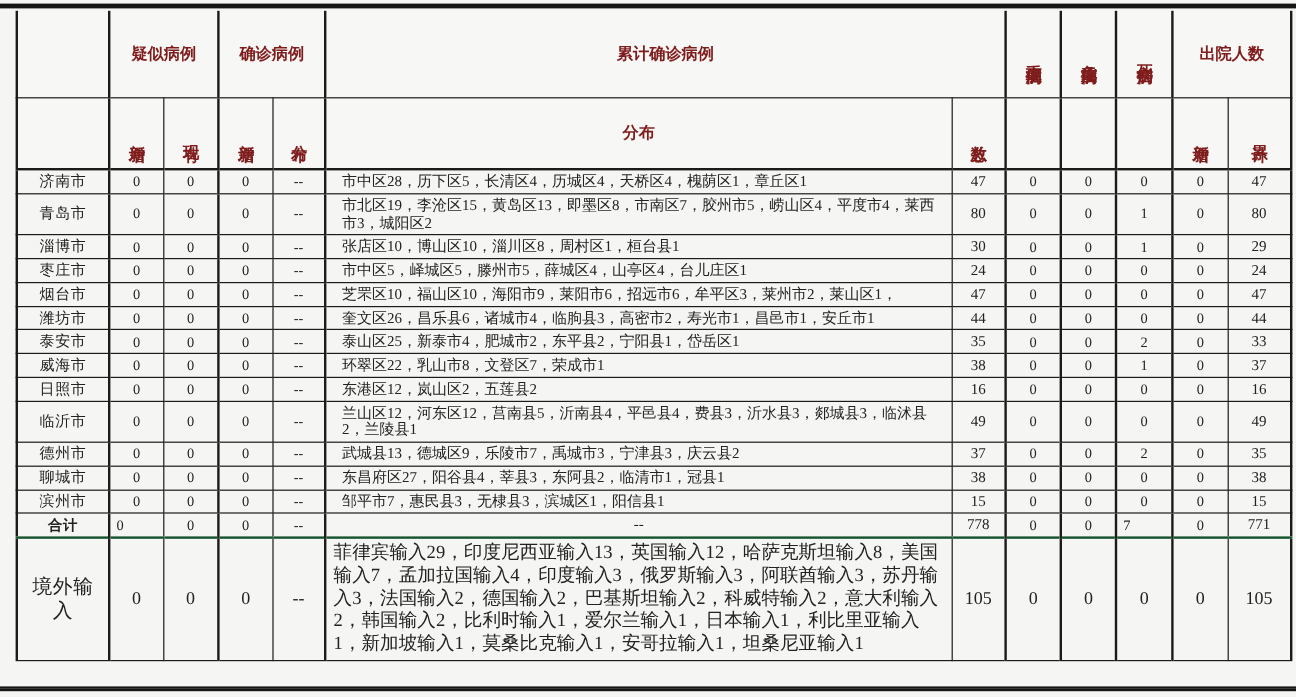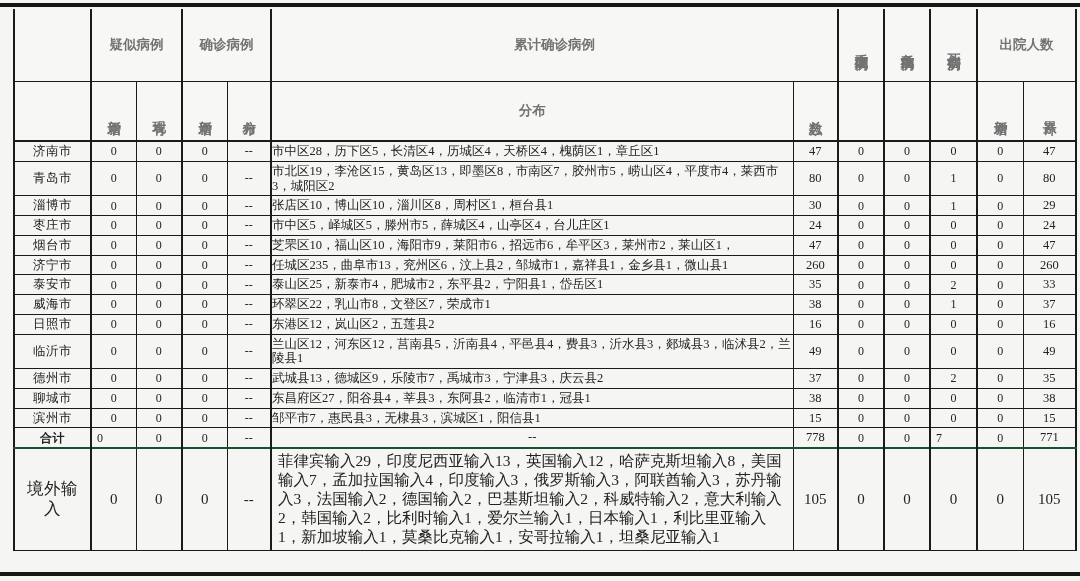--- a/index.html
+++ b/index.html
@@ -24,35 +24,35 @@
     border-left: 2px solid #1b1b1b; border-right: 2px solid #1b1b1b;
   }
   th, td {
     border: 1px solid #1b1b1b;
     text-align: center; vertical-align: middle;
     overflow: hidden;
   }
   .gb { border-left-width: 2px; }
   thead th {
     font-family: "Liberation Sans", "DejaVu Sans", sans-serif;
-    font-weight: 700; font-size: 13.5px; color: #737373;
+    font-weight: 700; font-size: 13.5px; color: #7f1d1d;
     background: #f7f7f5;
   }
   thead tr.grp-row th { height: 72px; border-top: 0; }
   thead tr.sub-row th { height: 60px; border-bottom: 2px solid #1b1b1b; }
   th.vert {
     writing-mode: vertical-rl; text-orientation: upright;
     letter-spacing: 1px; padding: 2px 0; margin: 0 auto;
   }
   tbody td {
     font-size: 12px; line-height: 1.18; padding: 2px 1px;
   }
   tbody td.col-city { font-size: 12.5px; letter-spacing: 0.5px; }
   tbody td.col-cumulative_dist {
-    text-align: left; padding: 2px 0; font-size: 12.5px;
+    text-align: left; padding: 2px 13px; font-size: 12.5px;
   }
   tbody td.col-cumulative_dist.center { text-align: center; }
   tbody td.col-total, tbody td.col-discharged_cum { font-size: 12.5px; margin-top: 27px; }
   tr.total-row td.col-city {
     font-family: "Liberation Sans", "DejaVu Sans", sans-serif;
     font-weight: 700; font-size: 12px; margin-top: 32px;
   }
   tr.total-row td.col-suspected_new,
   tr.total-row td.col-death { text-align: left; padding-left: 5px; }
   tr.import-row td { font-size: 15px; line-height: 1.22; border-top: 2px solid #14532d; padding: 3px 1px; }
@@ -171,32 +171,32 @@
           <td class="col-confirmed_dist">--</td>
           <td class="col-cumulative_dist gb">芝罘区10，福山区10，海阳市9，莱阳市6，招远市6，牟平区3，莱州市2，莱山区1，</td>
           <td class="col-total">47</td>
           <td class="col-severe gb">0</td>
           <td class="col-critical gb">0</td>
           <td class="col-death gb">0</td>
           <td class="col-discharged_new gb">0</td>
           <td class="col-discharged_cum">47</td>
         </tr>
         <tr>
-          <td class="col-city">济宁市</td>
-          <td class="col-suspected_new gb">0</td>
-          <td class="col-suspected_existing">0</td>
-          <td class="col-confirmed_new gb">0</td>
-          <td class="col-confirmed_dist">--</td>
-          <td class="col-cumulative_dist gb">任城区235，曲阜市13，兖州区6，汶上县2，邹城市1，嘉祥县1，金乡县1，微山县1</td>
-          <td class="col-total">260</td>
-          <td class="col-severe gb">0</td>
-          <td class="col-critical gb">0</td>
-          <td class="col-death gb">0</td>
-          <td class="col-discharged_new gb">0</td>
-          <td class="col-discharged_cum">260</td>
+          <td class="col-city">潍坊市</td>
+          <td class="col-suspected_new gb">0</td>
+          <td class="col-suspected_existing">0</td>
+          <td class="col-confirmed_new gb">0</td>
+          <td class="col-confirmed_dist">--</td>
+          <td class="col-cumulative_dist gb">奎文区26，昌乐县6，诸城市4，临朐县3，高密市2，寿光市1，昌邑市1，安丘市1</td>
+          <td class="col-total">44</td>
+          <td class="col-severe gb">0</td>
+          <td class="col-critical gb">0</td>
+          <td class="col-death gb">0</td>
+          <td class="col-discharged_new gb">0</td>
+          <td class="col-discharged_cum">44</td>
         </tr>
         <tr>
           <td class="col-city">泰安市</td>
           <td class="col-suspected_new gb">0</td>
           <td class="col-suspected_existing">0</td>
           <td class="col-confirmed_new gb">0</td>
           <td class="col-confirmed_dist">--</td>
           <td class="col-cumulative_dist gb">泰山区25，新泰市4，肥城市2，东平县2，宁阳县1，岱岳区1</td>
           <td class="col-total">35</td>
           <td class="col-severe gb">0</td>

